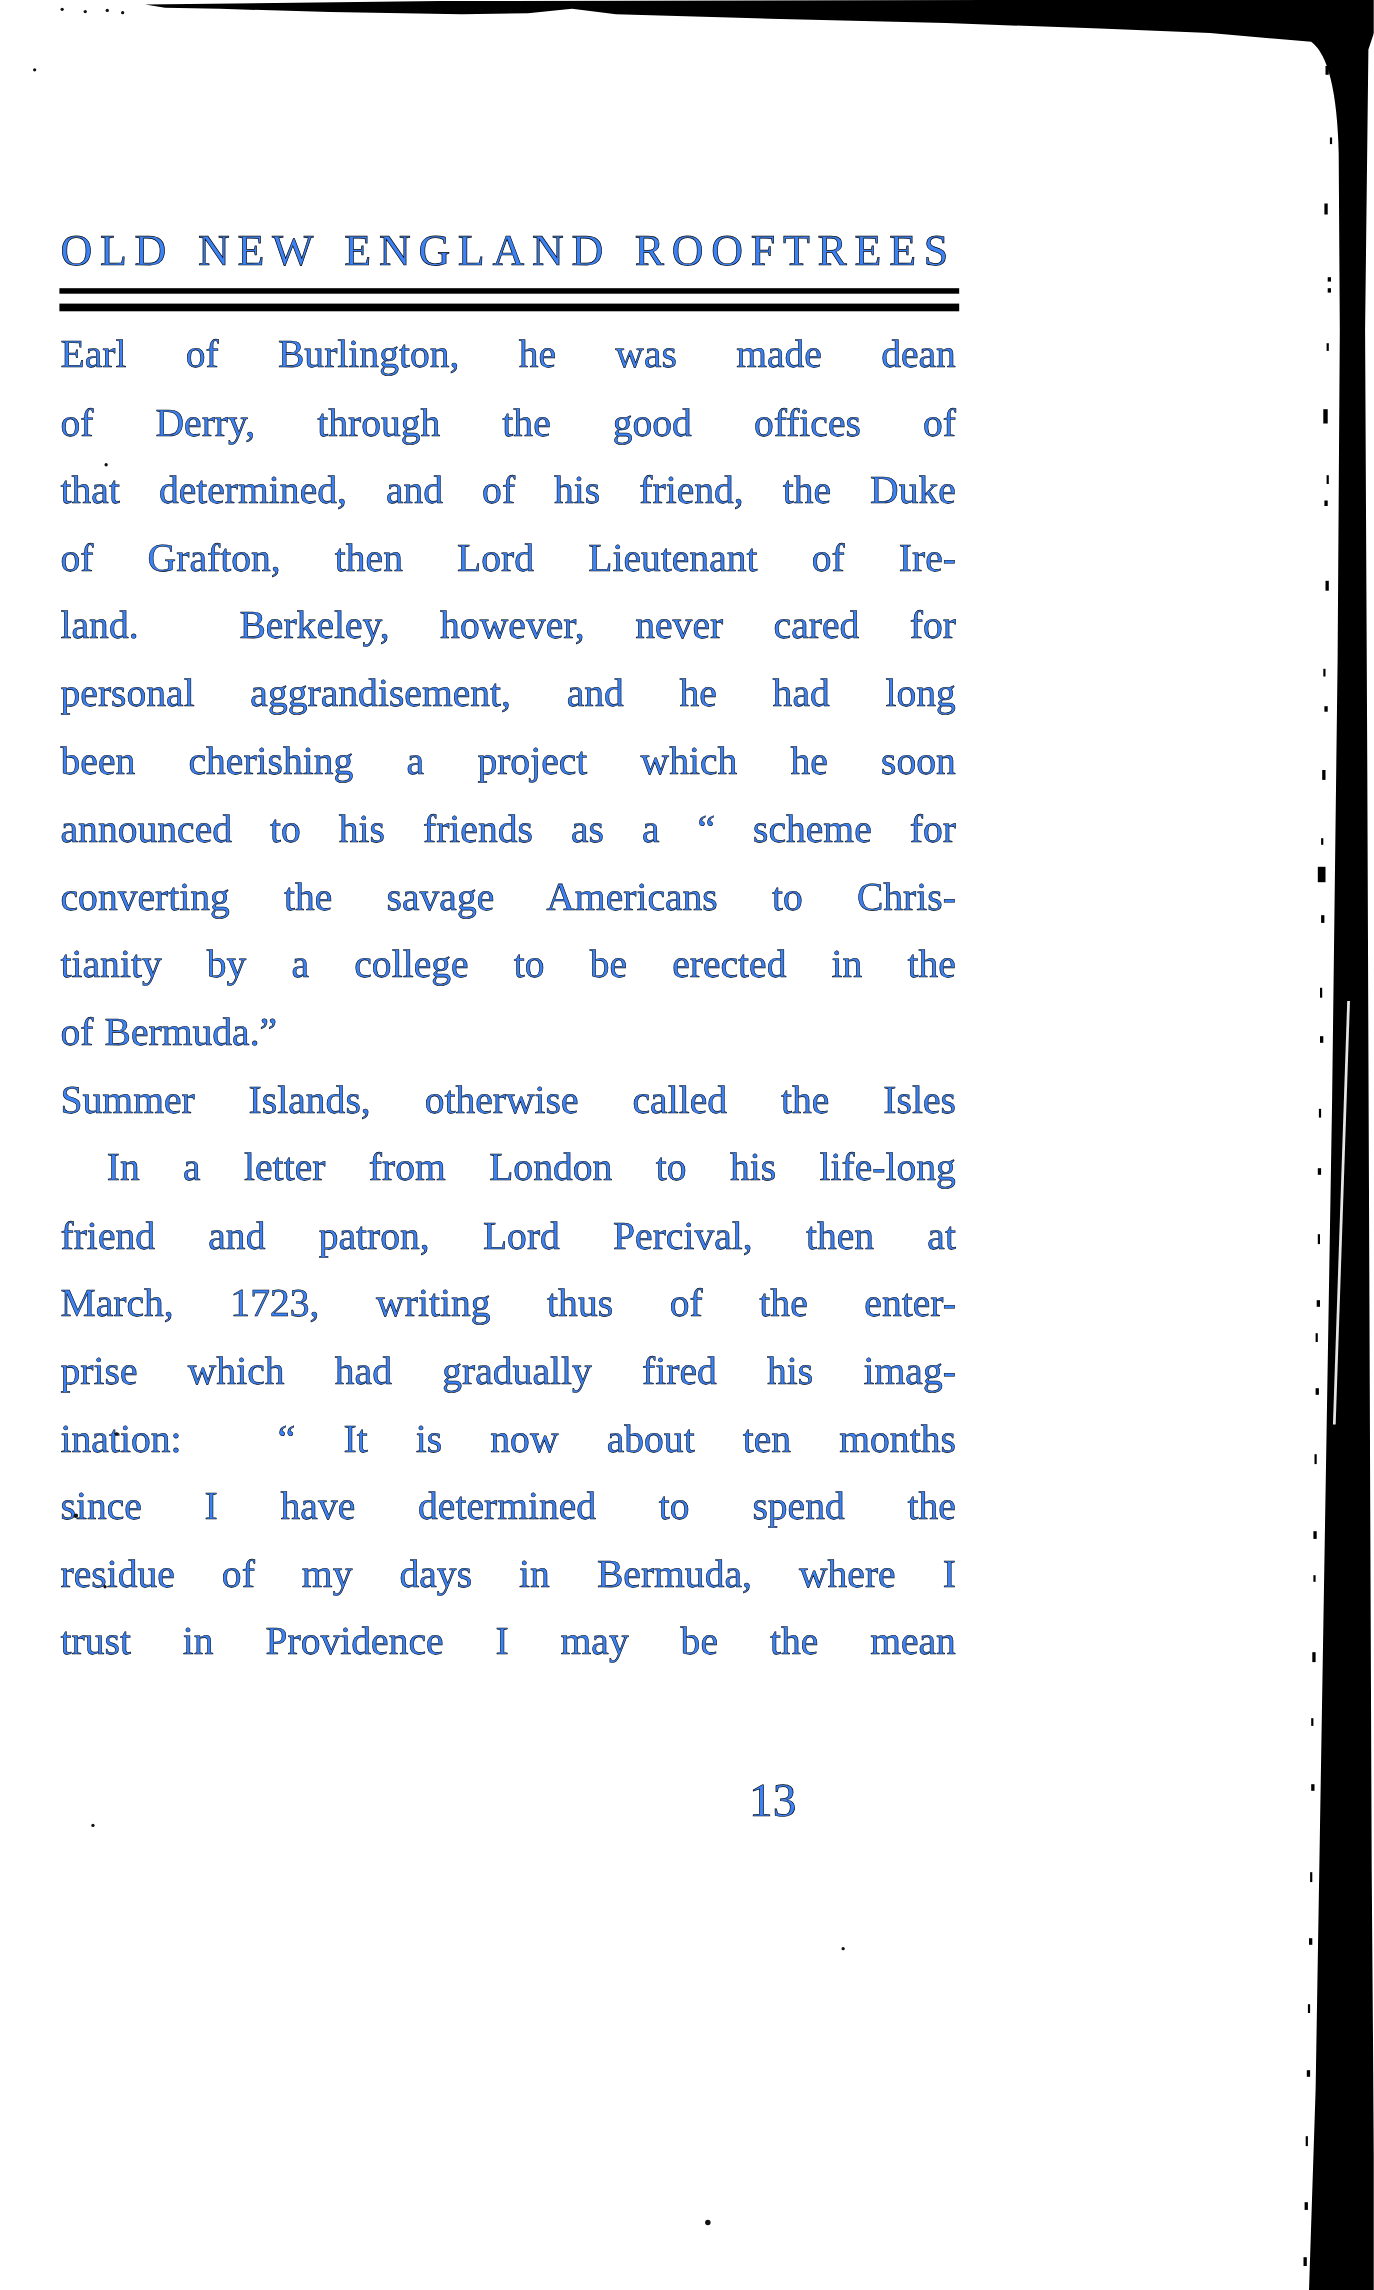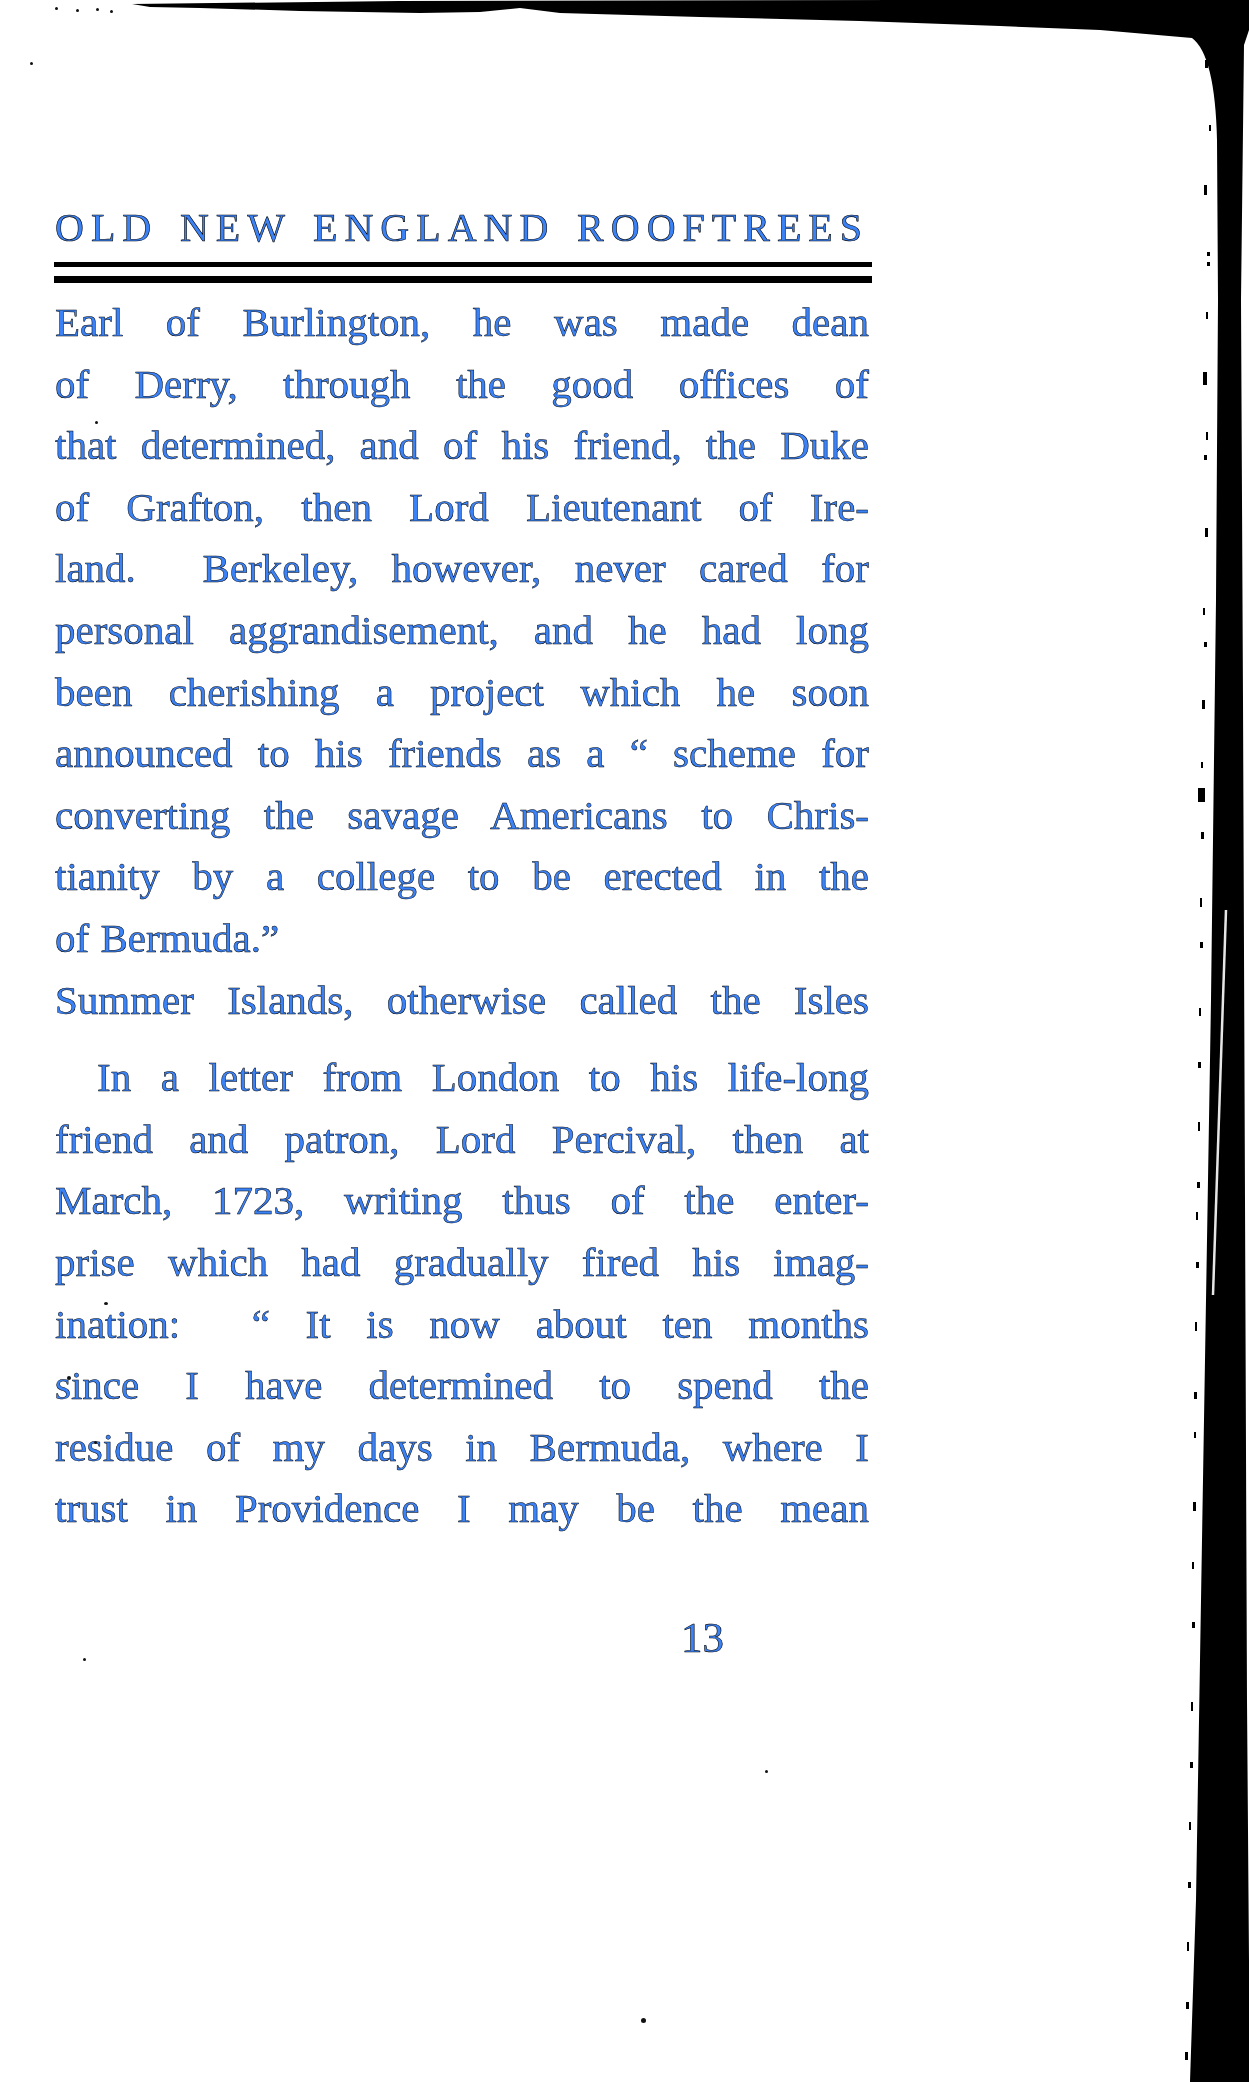--- a/index.html
+++ b/index.html
@@ -20,21 +20,21 @@
     -webkit-text-stroke:0.6px #000;
   }
   .double-rule{
     position:absolute;left:54px;top:262px;width:818px;height:21px;
     border-top:5px solid #000;border-bottom:7px solid #000;
     box-sizing:border-box;
   }
   .bodytext{position:absolute;left:55px;width:814px;}
   .para{width:814px;}
   .tline{
-    font-size:41px;line-height:61.6px;height:61.6px;
+    font-size:36px;line-height:61.6px;height:61.6px;
     text-align:justify;text-align-last:justify;
     white-space:pre-wrap;
     word-spacing:1px;
     -webkit-text-stroke:0.5px #000;
   }
   .tline.no-just{text-align:left;text-align-last:left;}
   .tline.indent{padding-left:42px;}
   .pagenum{
     position:absolute;left:681px;top:1616px;
     font-size:43px;line-height:1;
@@ -109,21 +109,21 @@
           <div class="tline">of Grafton, then Lord Lieutenant of Ire-</div>
           <div class="tline">land.  Berkeley, however, never cared for</div>
           <div class="tline">personal aggrandisement, and he had long</div>
           <div class="tline">been cherishing a project which he soon</div>
           <div class="tline">announced to his friends as a “ scheme for</div>
           <div class="tline">converting the savage Americans to Chris-</div>
           <div class="tline">tianity by a college to be erected in the</div>
           <div class="tline no-just">of Bermuda.”</div>
           <div class="tline">Summer Islands, otherwise called the Isles</div>
         </div>
-        <div class="para" style="margin-top: 16px;">
+        <div class="para" style="margin-top: 0;">
           <div class="tline indent">In a letter from London to his life-long</div>
           <div class="tline">friend and patron, Lord Percival, then at</div>
           <div class="tline">March, 1723, writing thus of the enter-</div>
           <div class="tline">prise which had gradually fired his imag-</div>
           <div class="tline">ination:  “ It is now about ten months</div>
           <div class="tline">since I have determined to spend the</div>
           <div class="tline">residue of my days in Bermuda, where I</div>
           <div class="tline">trust in Providence I may be the mean</div>
         </div>
       </div>

